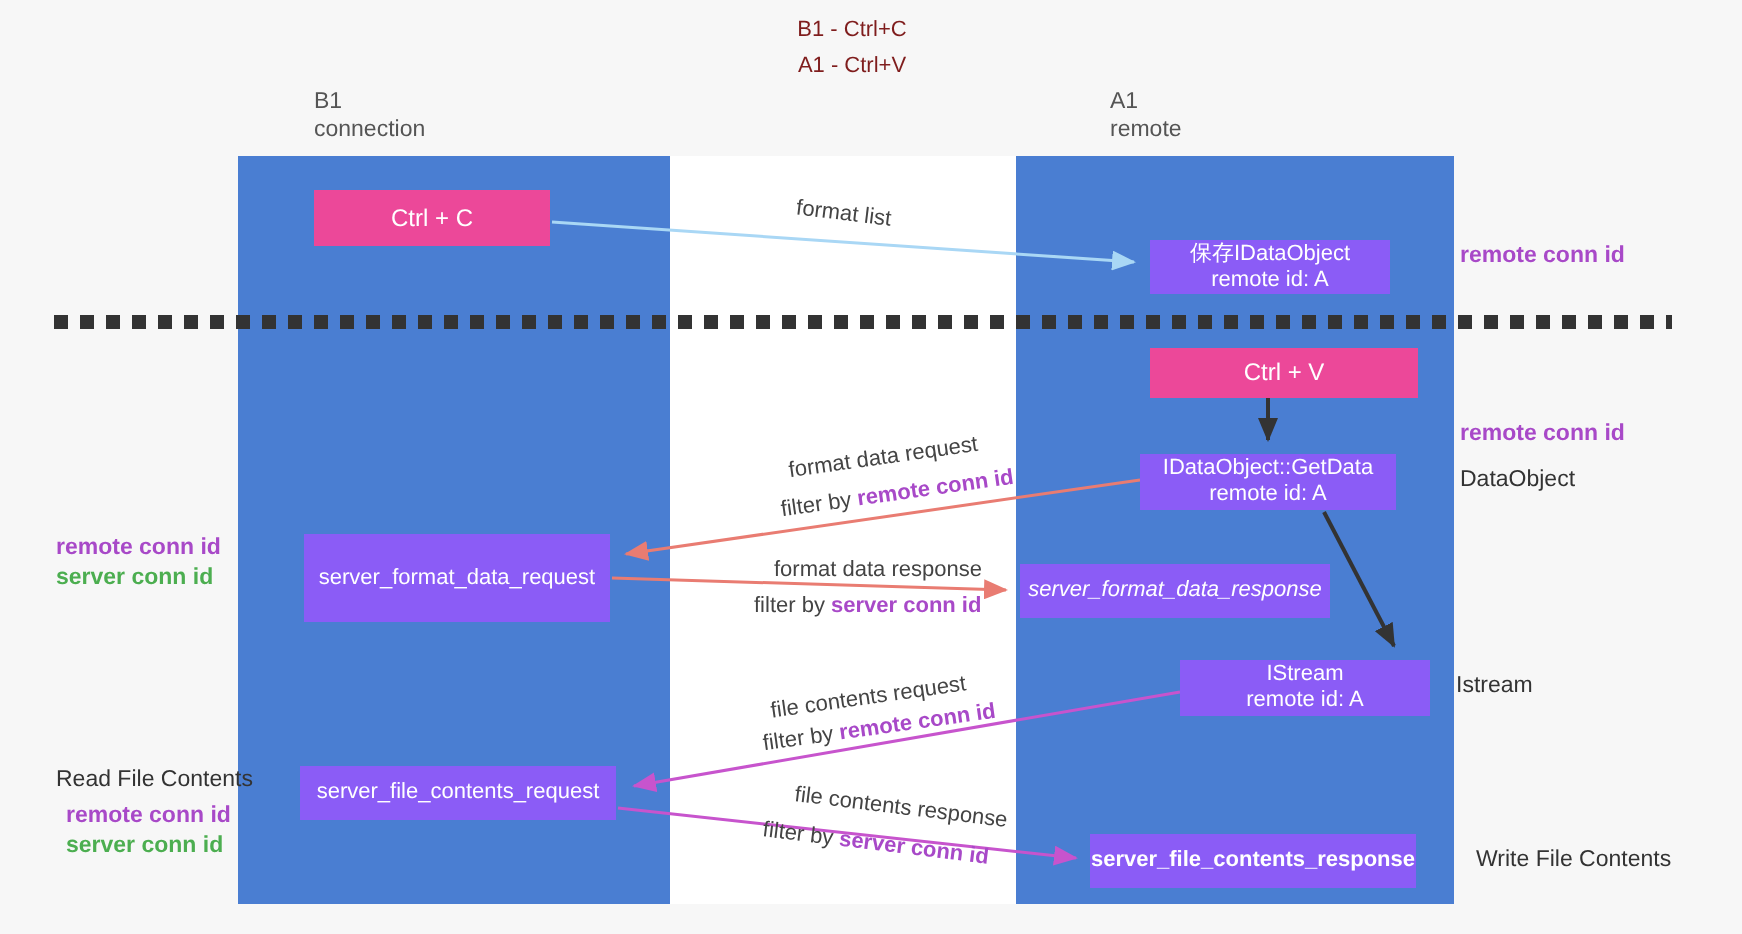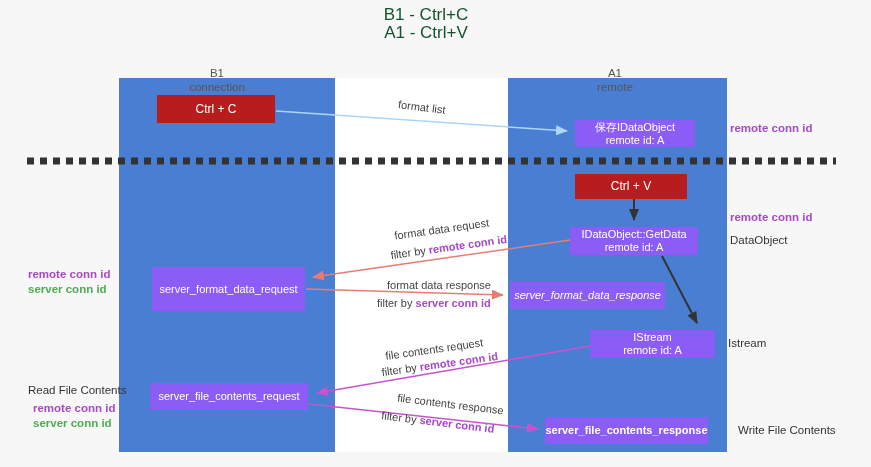--- a/index.html
+++ b/index.html
@@ -5,26 +5,26 @@
   html,body{margin:0;padding:0;}
   .canvas{
     position:relative;width:871px;height:467px;background:#f7f7f7;
     font-family:"Liberation Sans",sans-serif;overflow:hidden;
   }
   .lane{position:absolute;top:78px;height:374px;z-index:0;}
   .lane-blue{background:#4a7ed2;}
   .lane-white{background:#ffffff;}
   svg.overlay{position:absolute;left:0;top:0;width:871px;height:467px;z-index:1;}
   .title{position:absolute;left:306px;top:6px;width:240px;text-align:center;
-         font-size:17px;line-height:18px;color:#14532d;z-index:3;}
-  .col-head{position:absolute;top:66px;width:120px;text-align:center;
+         font-size:11px;line-height:18px;color:#7f1d1d;z-index:3;}
+  .col-head{position:absolute;top:44px;width:120px;text-align:left;
             font-size:11.5px;line-height:14px;color:#555;z-index:3;}
   .box{position:absolute;display:flex;flex-direction:column;align-items:center;
        justify-content:center;color:#fff;text-align:center;line-height:13px;z-index:2;}
-  .box-green{background:#b91c1c;font-size:12px;}
+  .box-green{background:#ec4899;font-size:12px;}
   .box-orange{background:#8b5cf6;font-size:11px;}
   .lbl{position:absolute;font-size:11px;color:#444;white-space:nowrap;z-index:3;}
   .ann{position:absolute;font-size:11.5px;color:#333;white-space:nowrap;z-index:3;}
   .purple{color:#a849c8;font-weight:bold;}
   .greentxt{color:#4cae50;font-weight:bold;}
   .r-neg8{transform:rotate(-8deg);transform-origin:center;}
   .r-pos7{transform:rotate(7deg);transform-origin:center;}
 </style>
 </head>
 <body>
@@ -81,21 +81,21 @@
     <span>server_format_data_request</span>
   </div>
   <div class="box box-orange" style="left:150px;top:383px;width:158px;height:27px;">
     <span>server_file_contents_request</span>
   </div>
 
   <div class="box box-orange" style="left:575px;top:120px;width:120px;height:27px;">
     <span>保存IDataObject</span>
     <span>remote id: A</span>
   </div>
-  <div class="box box-green" style="left:575px;top:174px;width:112px;height:25px;">
+  <div class="box box-green" style="left:575px;top:174px;width:134px;height:25px;">
     <span>Ctrl + V</span>
   </div>
   <div class="box box-orange" style="left:570px;top:227px;width:128px;height:28px;">
     <span>IDataObject::GetData</span>
     <span>remote id: A</span>
   </div>
   <div class="box box-orange" style="left:510px;top:282px;width:155px;height:27px;font-style:italic;">
     <span>server_format_data_response</span>
   </div>
   <div class="box box-orange" style="left:590px;top:330px;width:125px;height:28px;">

